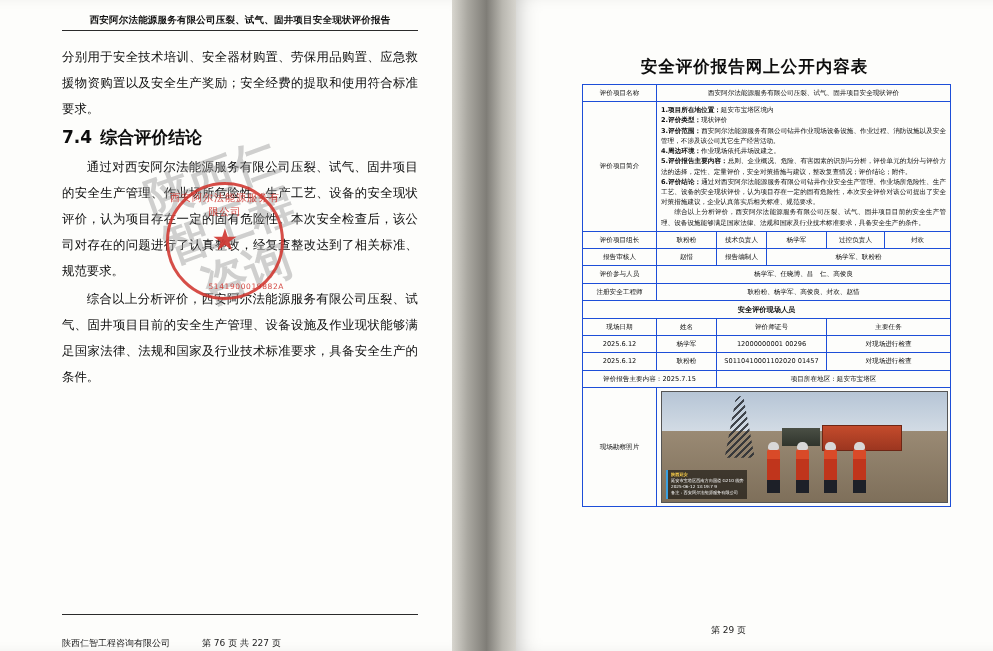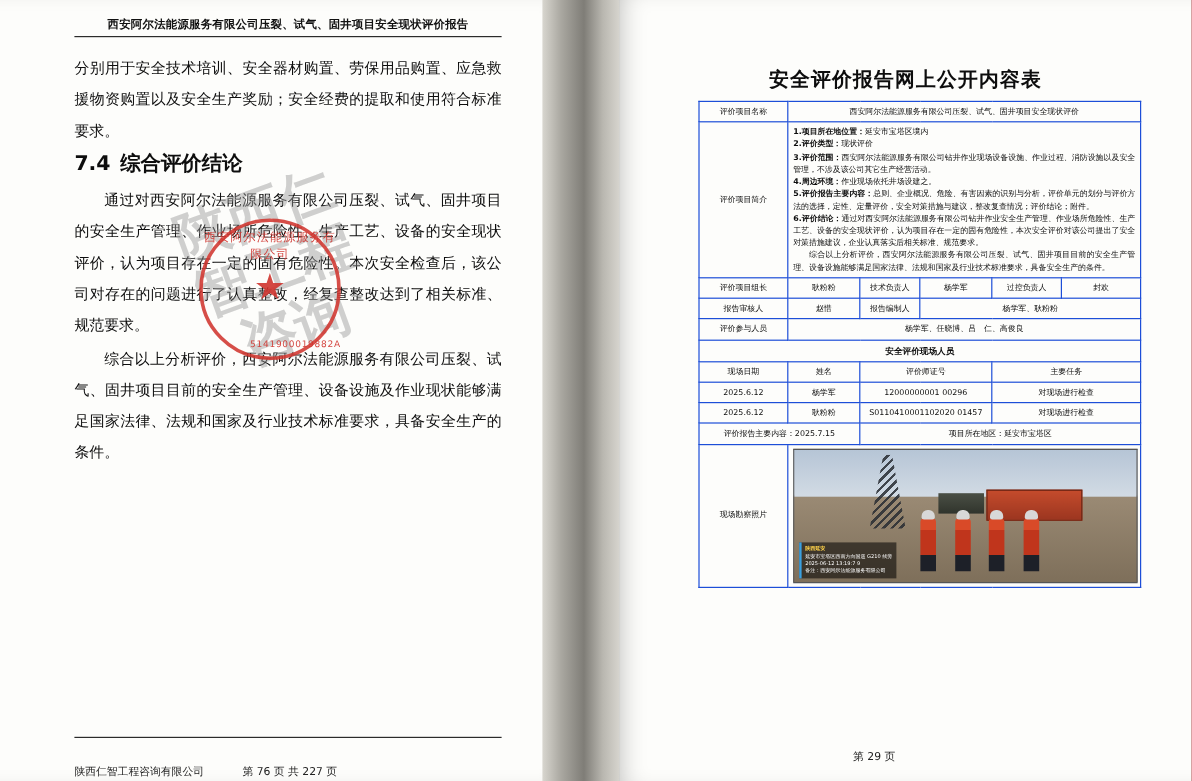--- a/index.html
+++ b/index.html
@@ -10,21 +10,21 @@
   body {
     width: 993px;
     height: 651px;
     overflow: hidden;
     font-family: "Liberation Sans", sans-serif;
   }
   .spread {
     position: relative;
     width: 993px;
     height: 651px;
-    background: #ef4444;
+    background: #ffffff;
   }
   
   .page-left {
     position: absolute;
     left: 0;
     top: 0;
     width: 476px;
     height: 651px;
     background: #fdfdfb;
     box-shadow: inset -14px 0 22px -14px rgba(0,0,0,0.28);
@@ -388,20 +388,24 @@
           <td class="c-center">赵惜</td>
           <td class="c-center">报告编制人</td>
           <td class="c-center" colspan="3">杨学军、耿粉粉</td>
         </tr>
 
         <tr>
           <td class="c-label">评价参与人员</td>
           <td class="c-center" colspan="5">杨学军、任晓博、吕　仁、高俊良</td>
         </tr>
 
+        <tr>
+          <td class="c-label">注册安全工程师</td>
+          <td class="c-center" colspan="5">耿粉粉、杨学军、高俊良、封欢、赵惜</td>
+        </tr>
 
         <tr>
           <td class="sec-title" colspan="6">安全评价现场人员</td>
         </tr>
 
         <tr>
           <td class="c-center">现场日期</td>
           <td class="c-center">姓名</td>
           <td class="c-center" colspan="2">评价师证号</td>
           <td class="c-center" colspan="2">主要任务</td>

